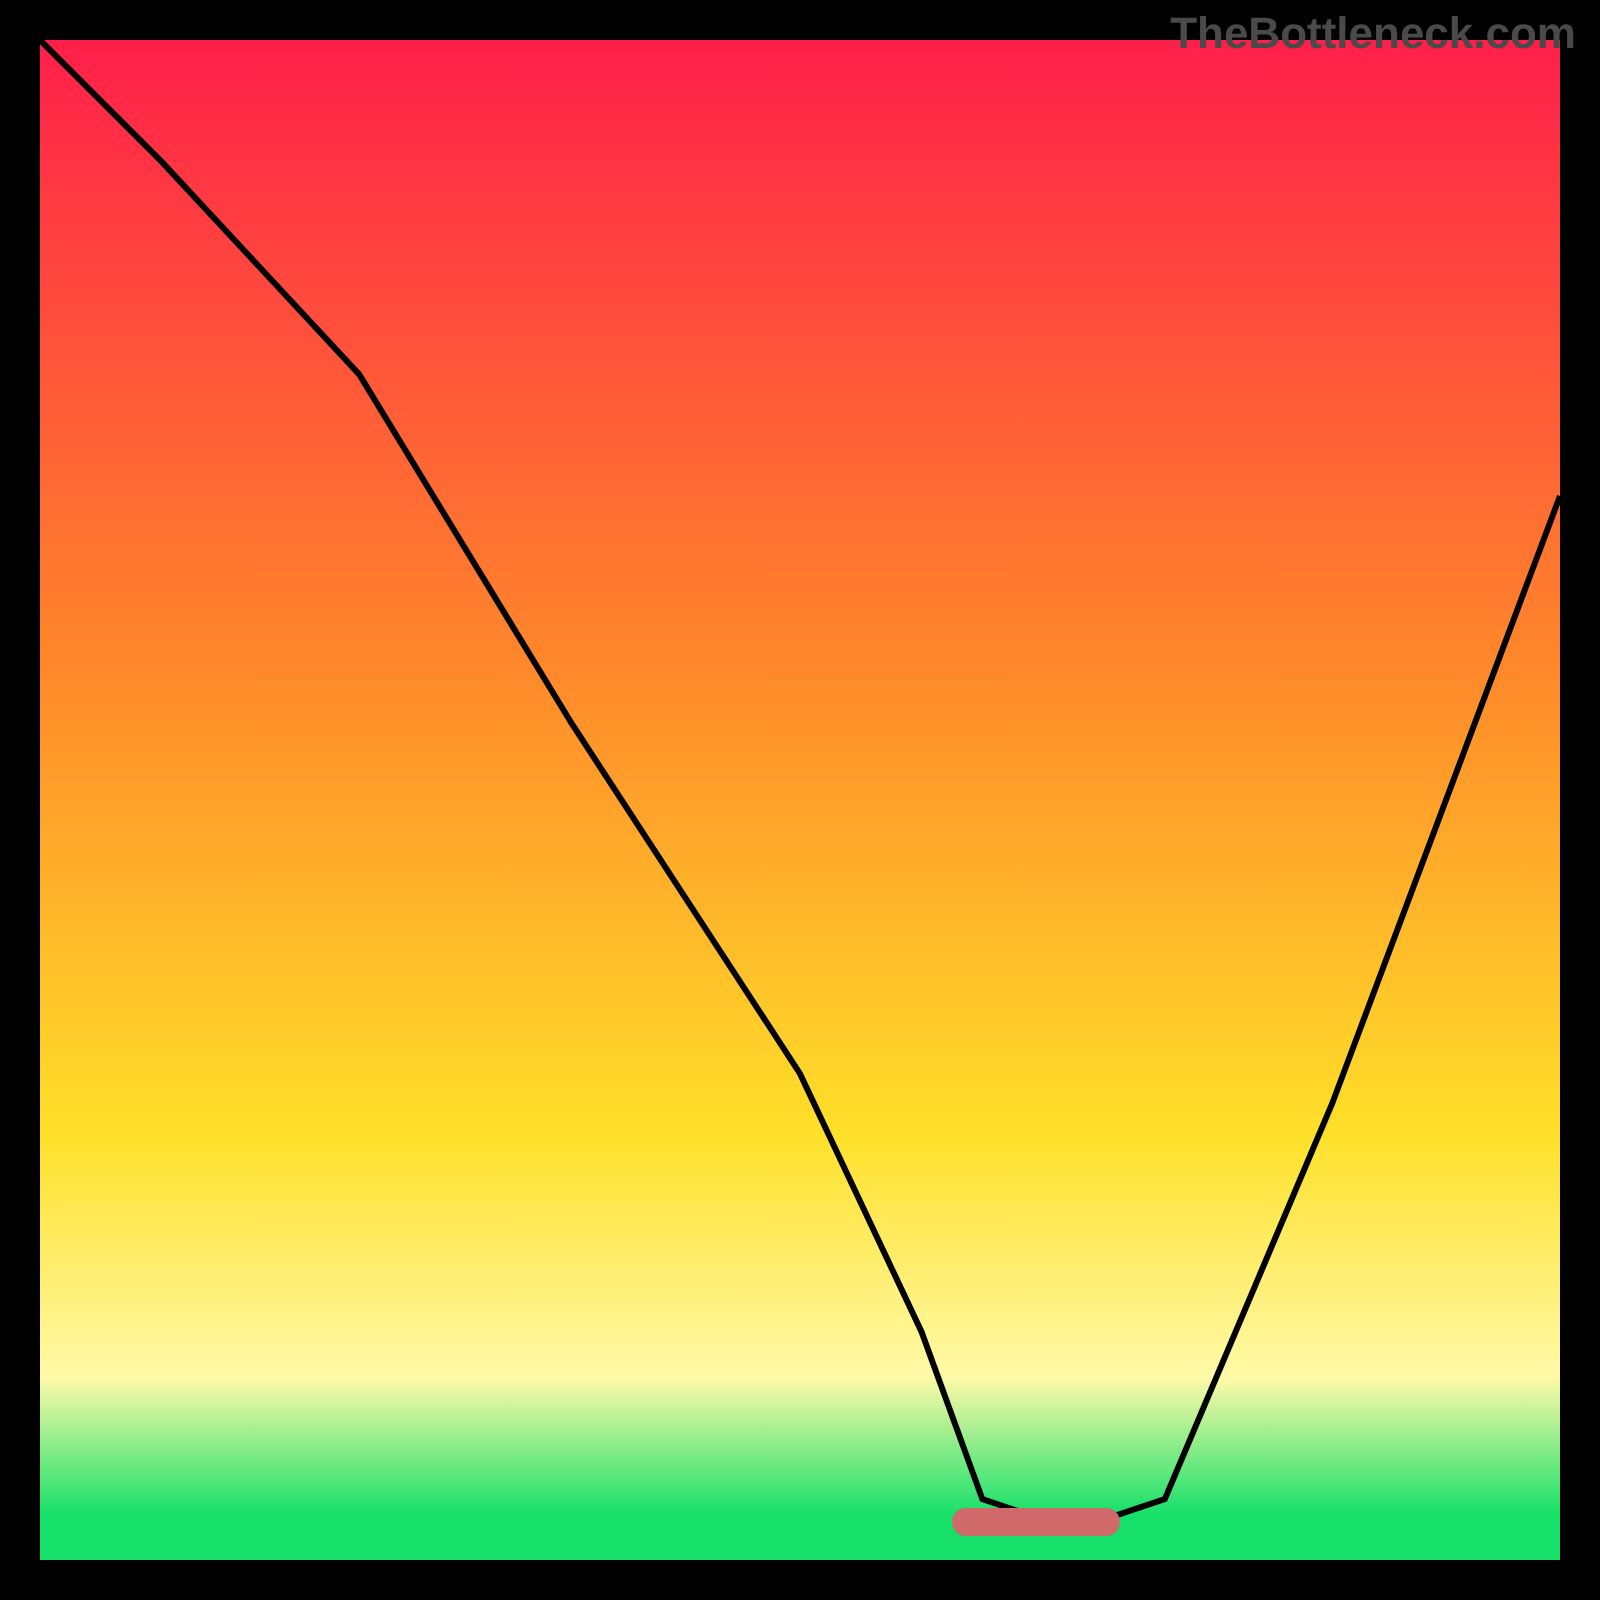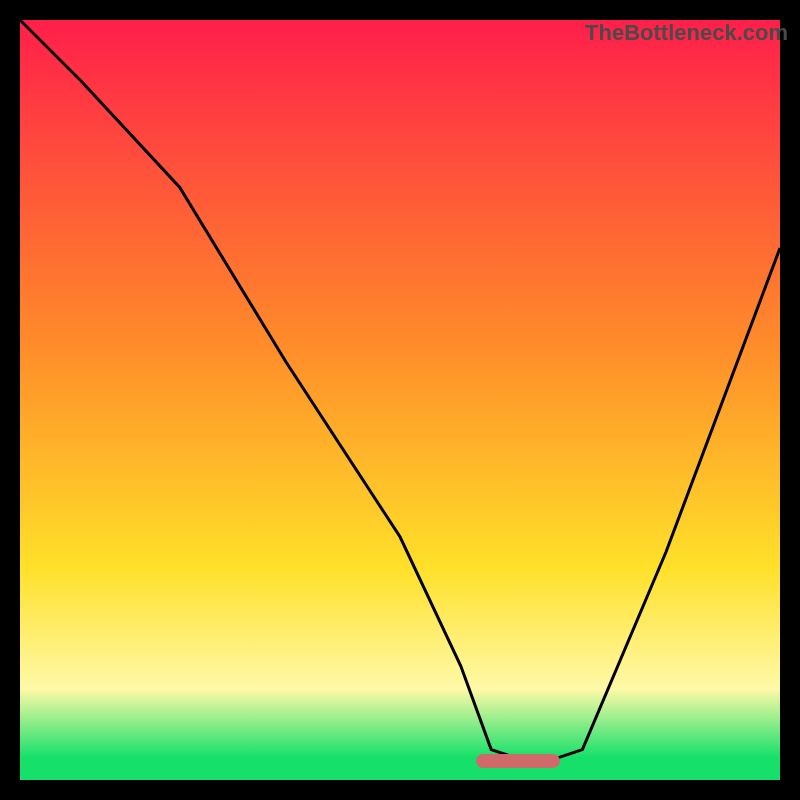--- a/index.html
+++ b/index.html
@@ -10,21 +10,21 @@
     background: #000;
     font-family: Arial, Helvetica, sans-serif;
   }
   .frame {
     position: relative;
     width: 800px;
     height: 800px;
   }
   .watermark {
     position: absolute;
-    top: 20px;
+    top: 4px;
     right: 12px;
     color: #4a4a4a;
     font-size: 22px;
     font-weight: bold;
     z-index: 30;
     user-select: none;
   }
   
   .plot {
     position: absolute;

